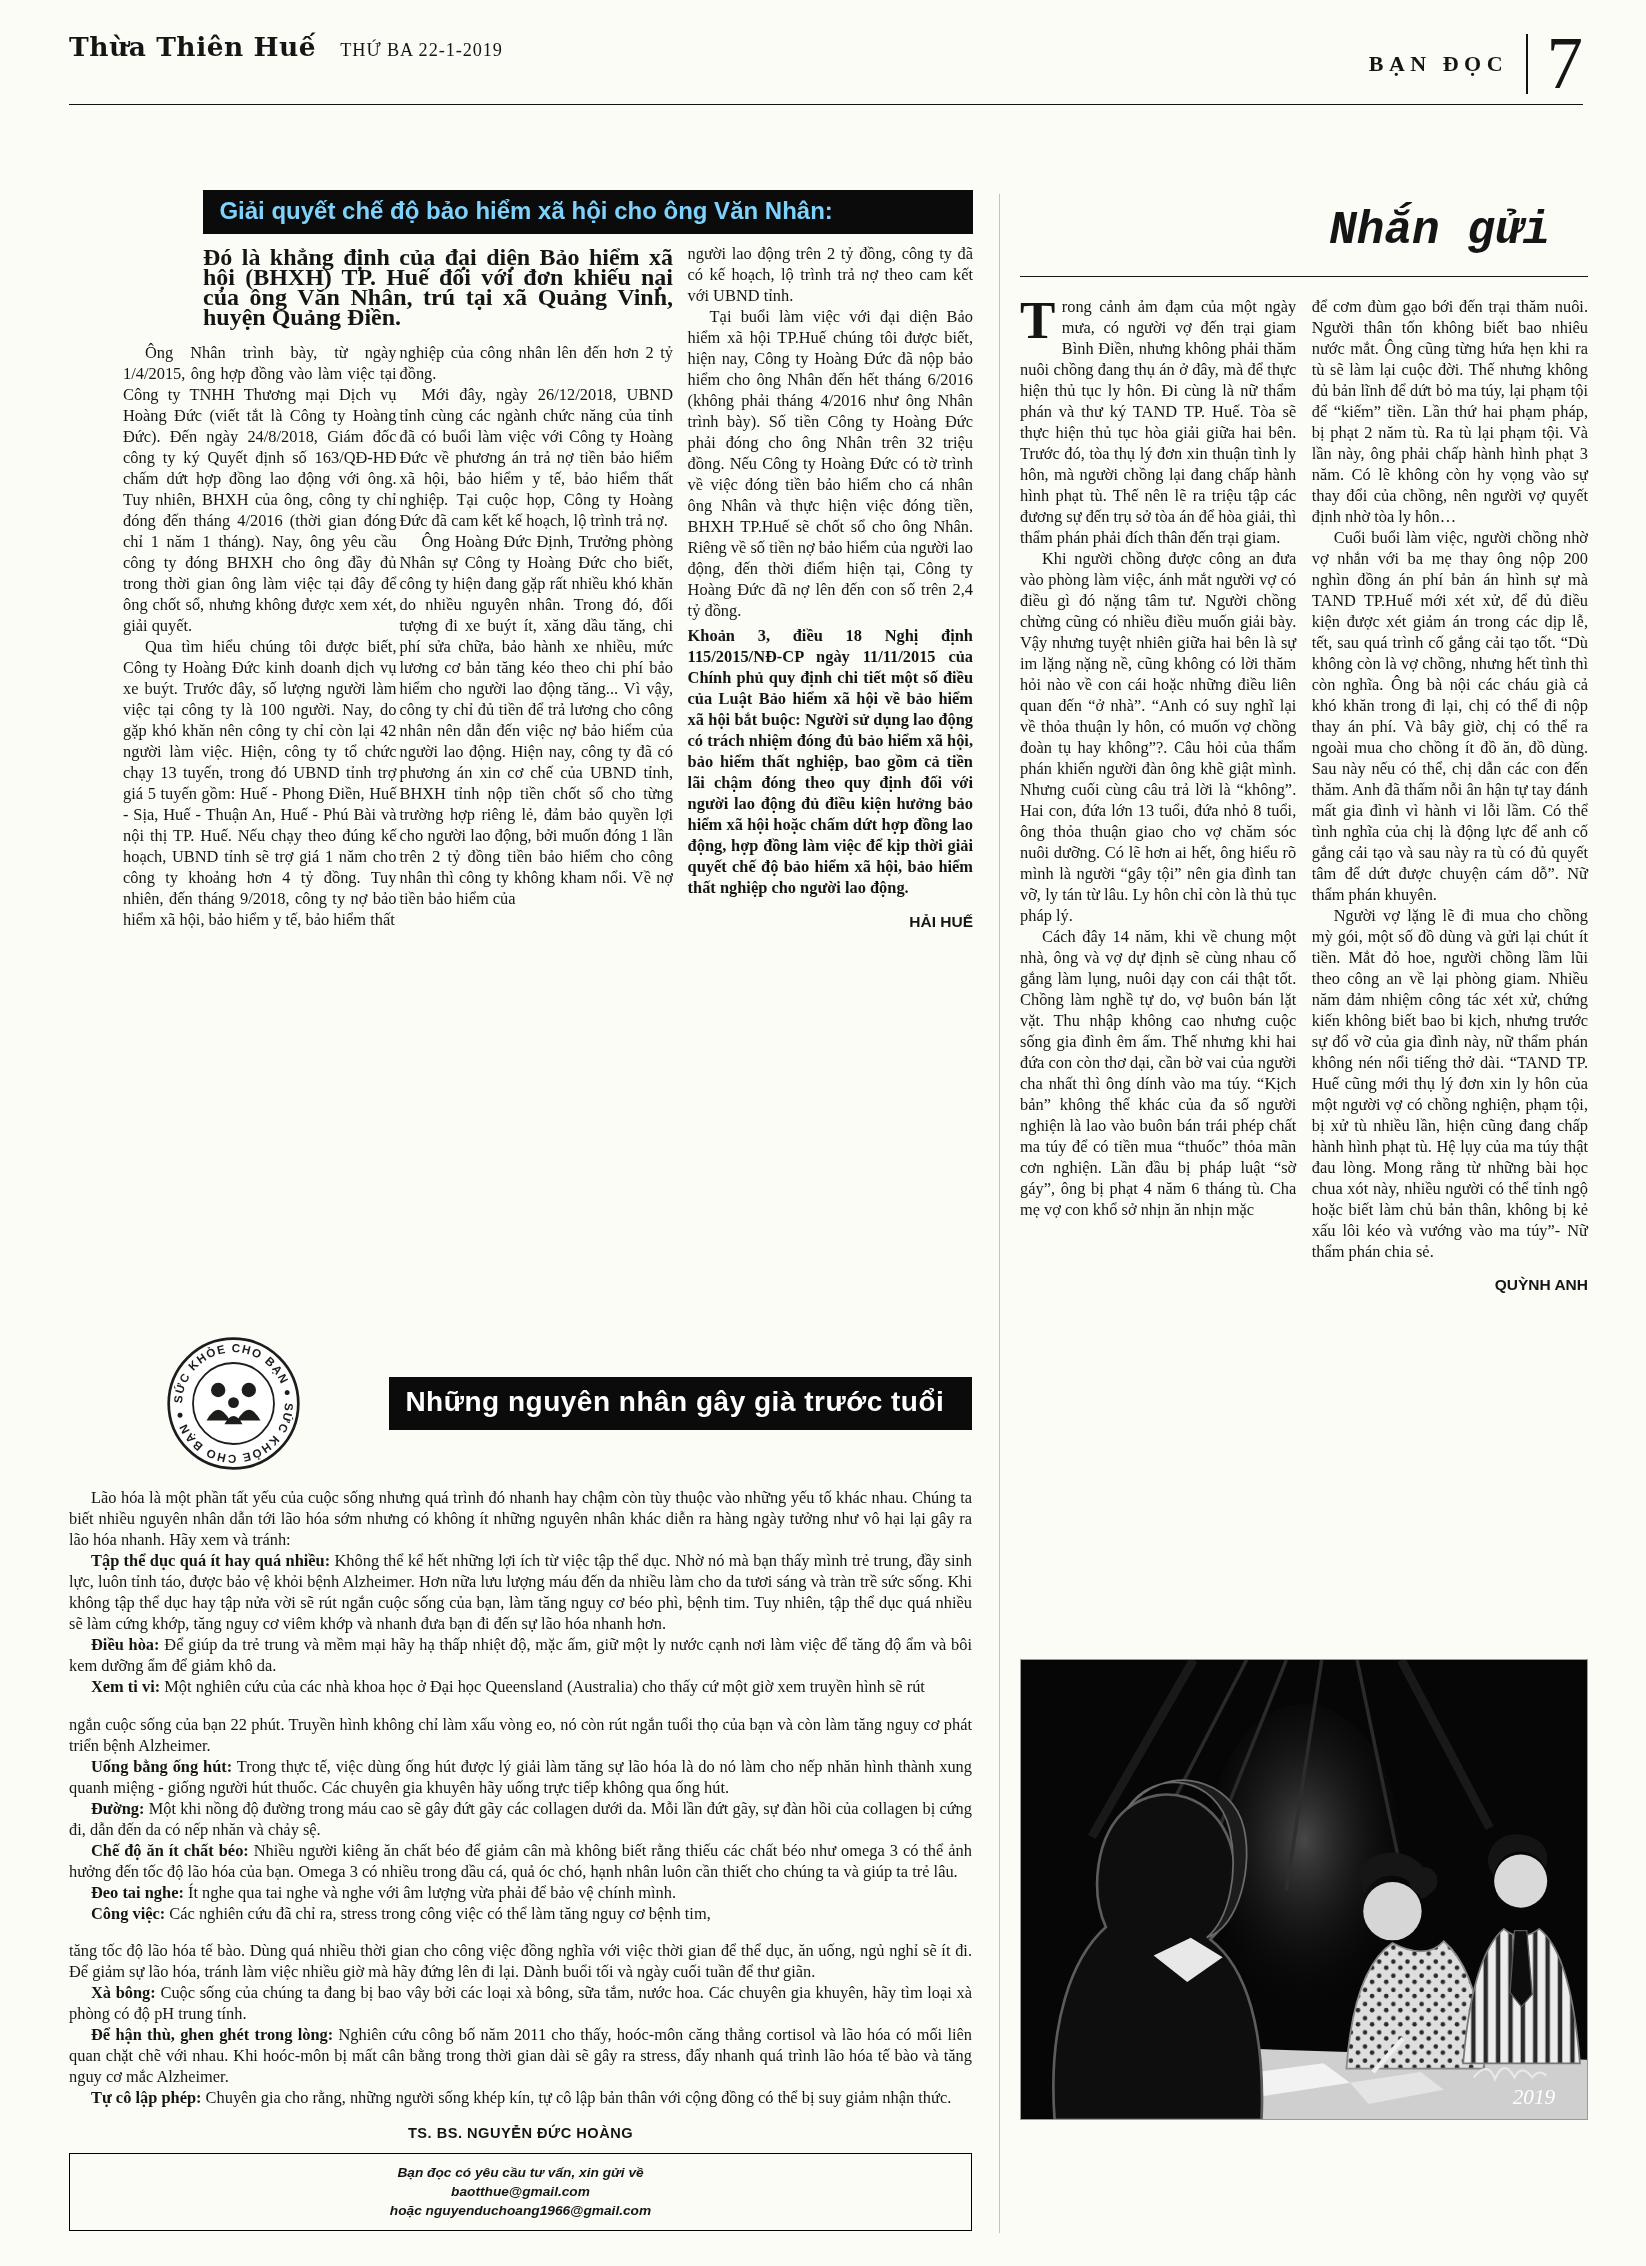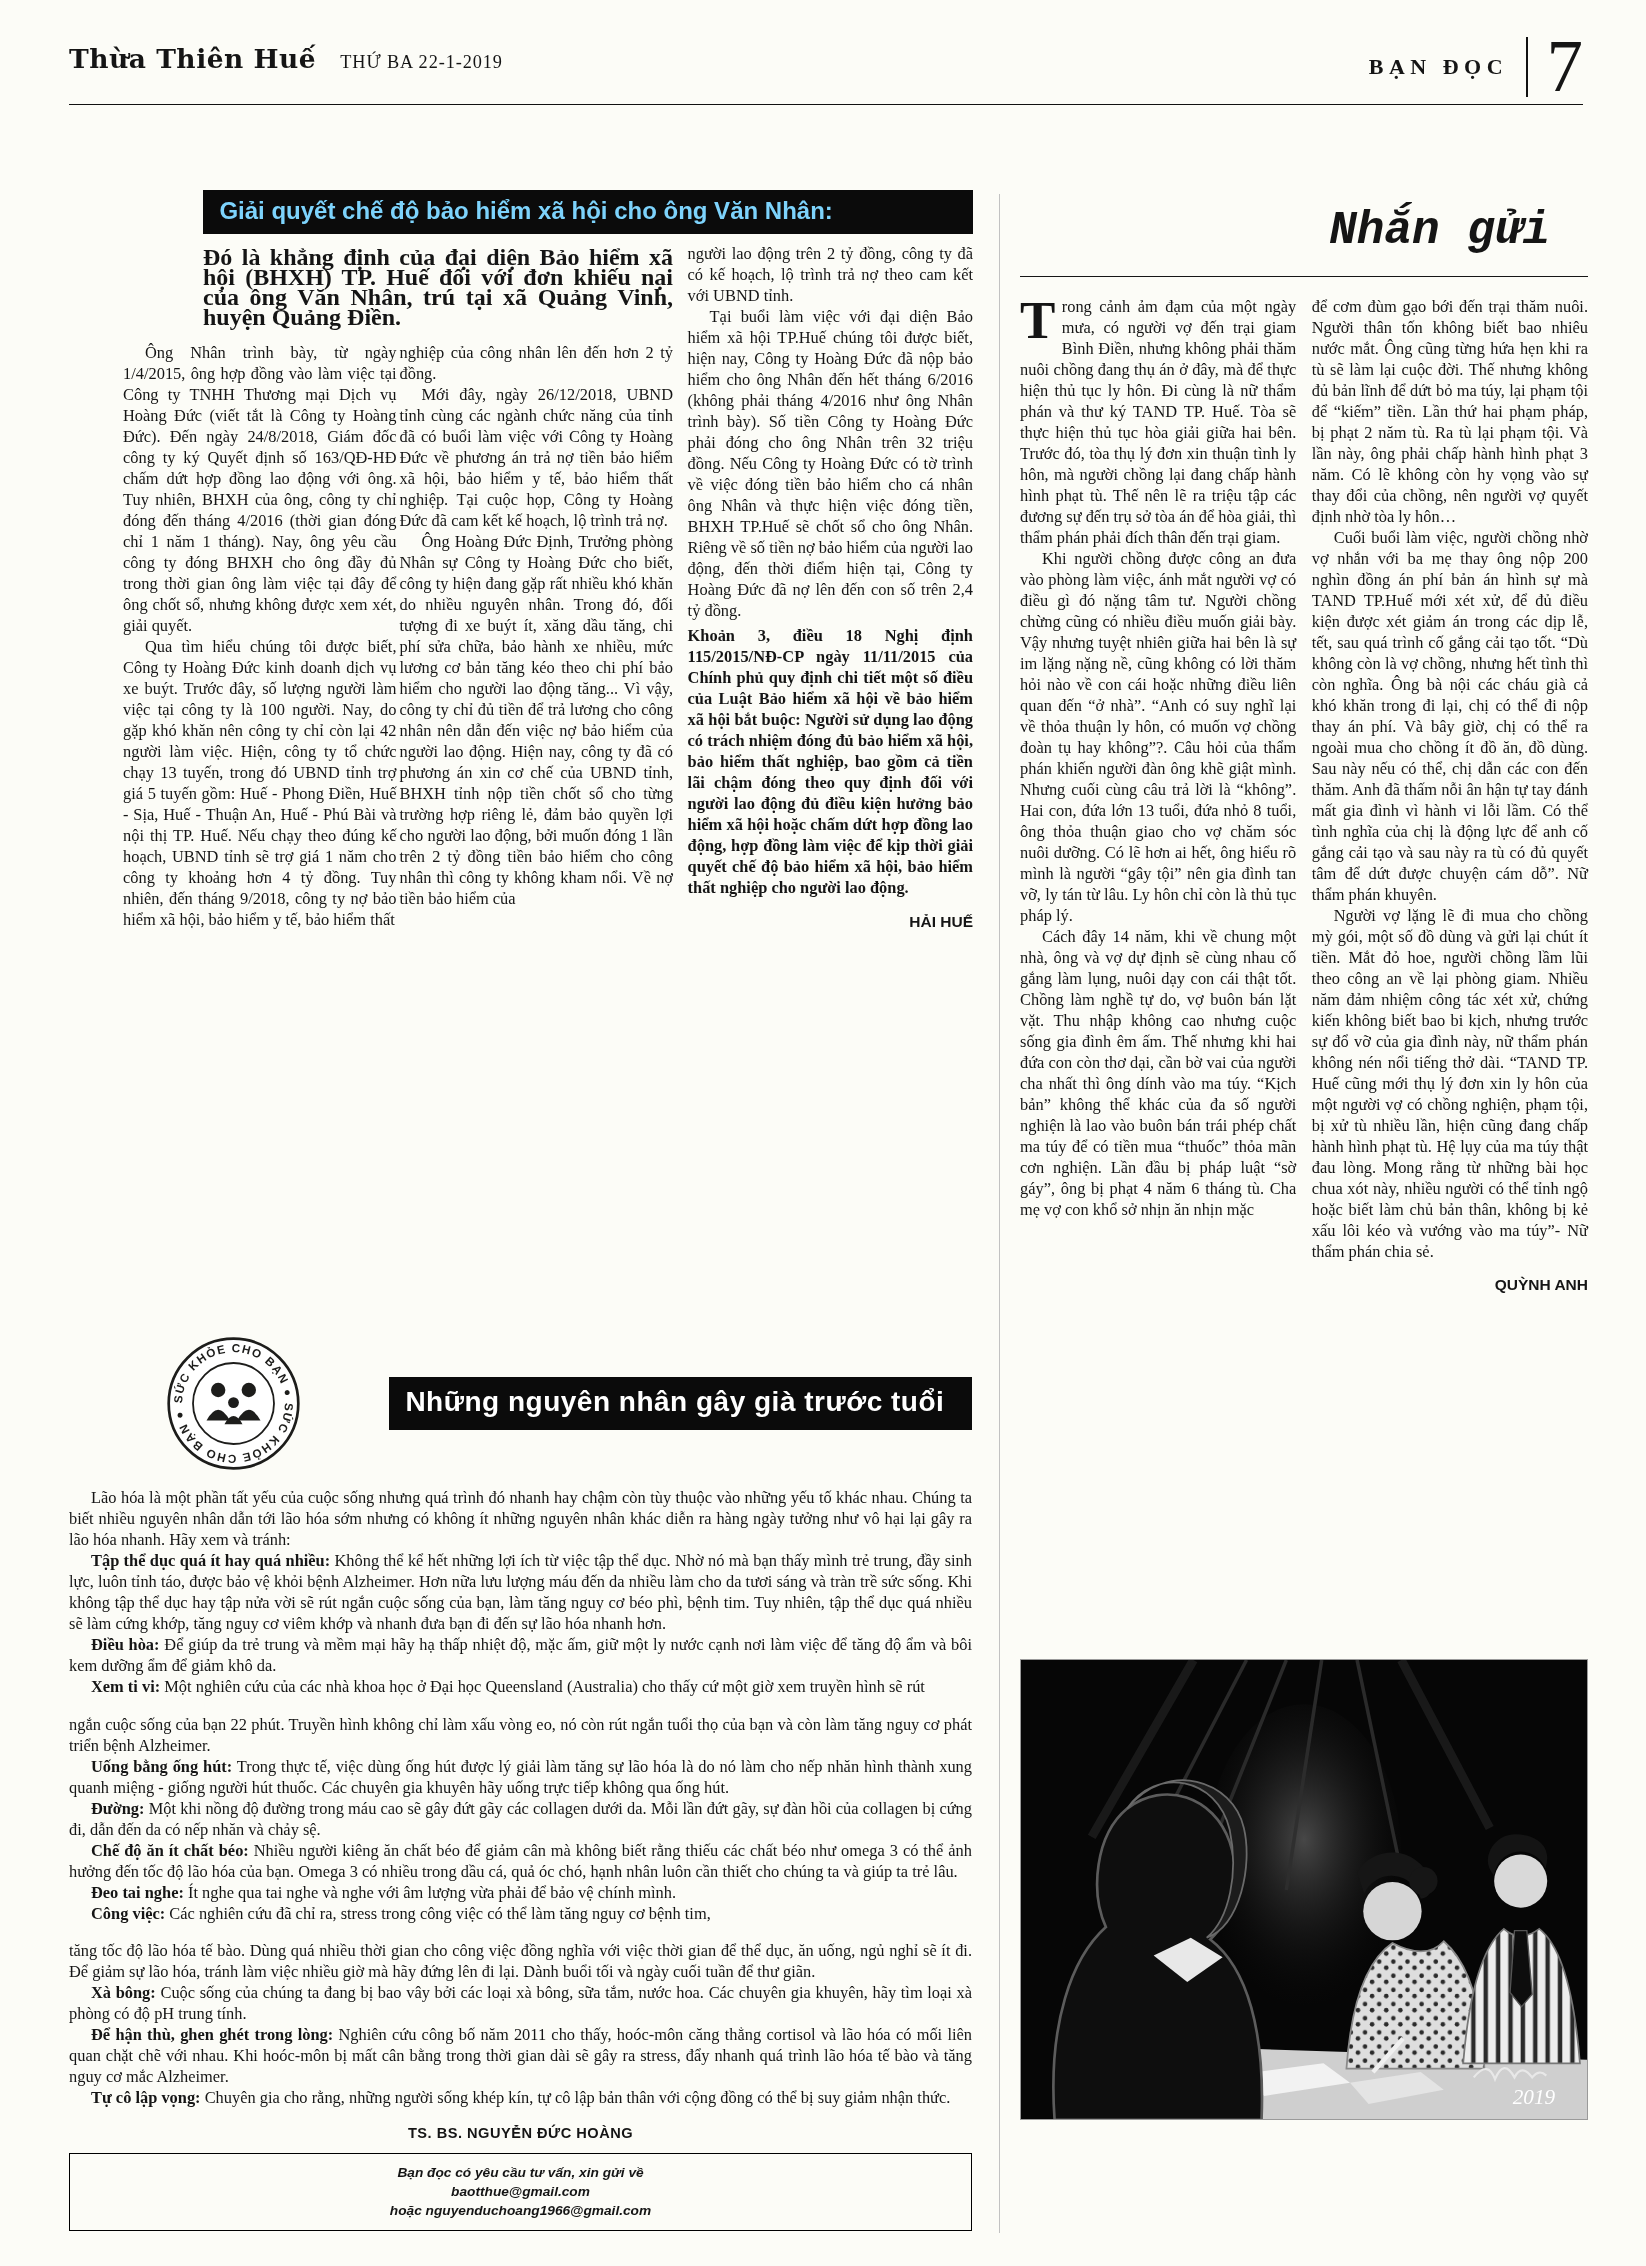--- a/index.html
+++ b/index.html
@@ -2,21 +2,21 @@
 <html style="font-size:14.6px"><head>
 <meta charset="utf-8">
 <style>
   * { margin:0; padding:0; box-sizing:border-box; }
   html,body { background:#d9d9d9; }
   .page { position:relative; width:1647px; height:2267px; margin:0 auto; background:#fcfcf7;
           font-family:"Liberation Serif", serif; color:#151515; overflow:hidden; }
 
   
   .header { position:absolute; left:69px; right:64px; top:31px; height:71px;
-            display:flex; justify-content:space-between; align-items:center; }
+            display:flex; justify-content:space-between; align-items:flex-start; }
   .mast { display:flex; align-items:baseline; gap:24px; padding-bottom:16.4px; }
   .masthead { font-family:"DejaVu Serif", serif; font-weight:bold; font-size:26.5px; letter-spacing:0.5px; }
   .date { font-size:18.3px; letter-spacing:0.9px; }
   .head-right { display:flex; align-items:center; gap:18.3px; }
   .section { font-weight:bold; font-size:22px; letter-spacing:5.5px; }
   .vbar { width:1.8px; height:60px; background:#111; }
   .pagenum { font-size:73px; line-height:66px; }
   .header-rule { position:absolute; left:69px; right:64px; top:104px; border-top:1.8px solid #111; }
 
   
@@ -225,21 +225,21 @@
         <p class="para"><strong class="phead">Uống bằng ống hút:</strong> <span>Trong thực tế, việc dùng ống hút được lý giải làm tăng sự lão hóa là do nó làm cho nếp nhăn hình thành xung quanh miệng - giống người hút thuốc. Các chuyên gia khuyên hãy uống trực tiếp không qua ống hút.</span></p>
         <p class="para"><strong class="phead">Đường:</strong> <span>Một khi nồng độ đường trong máu cao sẽ gây đứt gãy các collagen dưới da. Mỗi lần đứt gãy, sự đàn hồi của collagen bị cứng đi, dẫn đến da có nếp nhăn và chảy sệ.</span></p>
         <p class="para"><strong class="phead">Chế độ ăn ít chất béo:</strong> <span>Nhiều người kiêng ăn chất béo để giảm cân mà không biết rằng thiếu các chất béo như omega 3 có thể ảnh hưởng đến tốc độ lão hóa của bạn. Omega 3 có nhiều trong dầu cá, quả óc chó, hạnh nhân luôn cần thiết cho chúng ta và giúp ta trẻ lâu.</span></p>
         <p class="para"><strong class="phead">Đeo tai nghe:</strong> <span>Ít nghe qua tai nghe và nghe với âm lượng vừa phải để bảo vệ chính mình.</span></p>
         <p class="para"><strong class="phead">Công việc:</strong> <span>Các nghiên cứu đã chỉ ra, stress trong công việc có thể làm tăng nguy cơ bệnh tim,</span></p>
       </div>
       <div class="tcol">
         <p class="para noindent">tăng tốc độ lão hóa tế bào. Dùng quá nhiều thời gian cho công việc đồng nghĩa với việc thời gian để thể dục, ăn uống, ngủ nghỉ sẽ ít đi. Để giảm sự lão hóa, tránh làm việc nhiều giờ mà hãy đứng lên đi lại. Dành buổi tối và ngày cuối tuần để thư giãn.</p>
         <p class="para"><strong class="phead">Xà bông:</strong> <span>Cuộc sống của chúng ta đang bị bao vây bởi các loại xà bông, sữa tắm, nước hoa. Các chuyên gia khuyên, hãy tìm loại xà phòng có độ pH trung tính.</span></p>
         <p class="para"><strong class="phead">Để hận thù, ghen ghét trong lòng:</strong> <span>Nghiên cứu công bố năm 2011 cho thấy, hoóc-môn căng thẳng cortisol và lão hóa có mối liên quan chặt chẽ với nhau. Khi hoóc-môn bị mất cân bằng trong thời gian dài sẽ gây ra stress, đẩy nhanh quá trình lão hóa tế bào và tăng nguy cơ mắc Alzheimer.</span></p>
-        <p class="para"><strong class="phead">Tự cô lập vọng:</strong> <span>Chuyên gia cho rằng, những người sống khép kín, tự cô lập bản thân với cộng đồng có thể bị suy giảm nhận thức.</span></p>
+        <p class="para"><strong class="phead">Tự cô lập phép:</strong> <span>Chuyên gia cho rằng, những người sống khép kín, tự cô lập bản thân với cộng đồng có thể bị suy giảm nhận thức.</span></p>
         <p class="art3-byline">TS. BS. NGUYỄN ĐỨC HOÀNG</p>
         <div class="contact-box">
           <div>Bạn đọc có yêu cầu tư vấn, xin gửi về</div>
           <div>baotthue@gmail.com</div>
           <div>hoặc nguyenduchoang1966@gmail.com</div>
         </div>
       </div>
     </div>
   </section>
 

